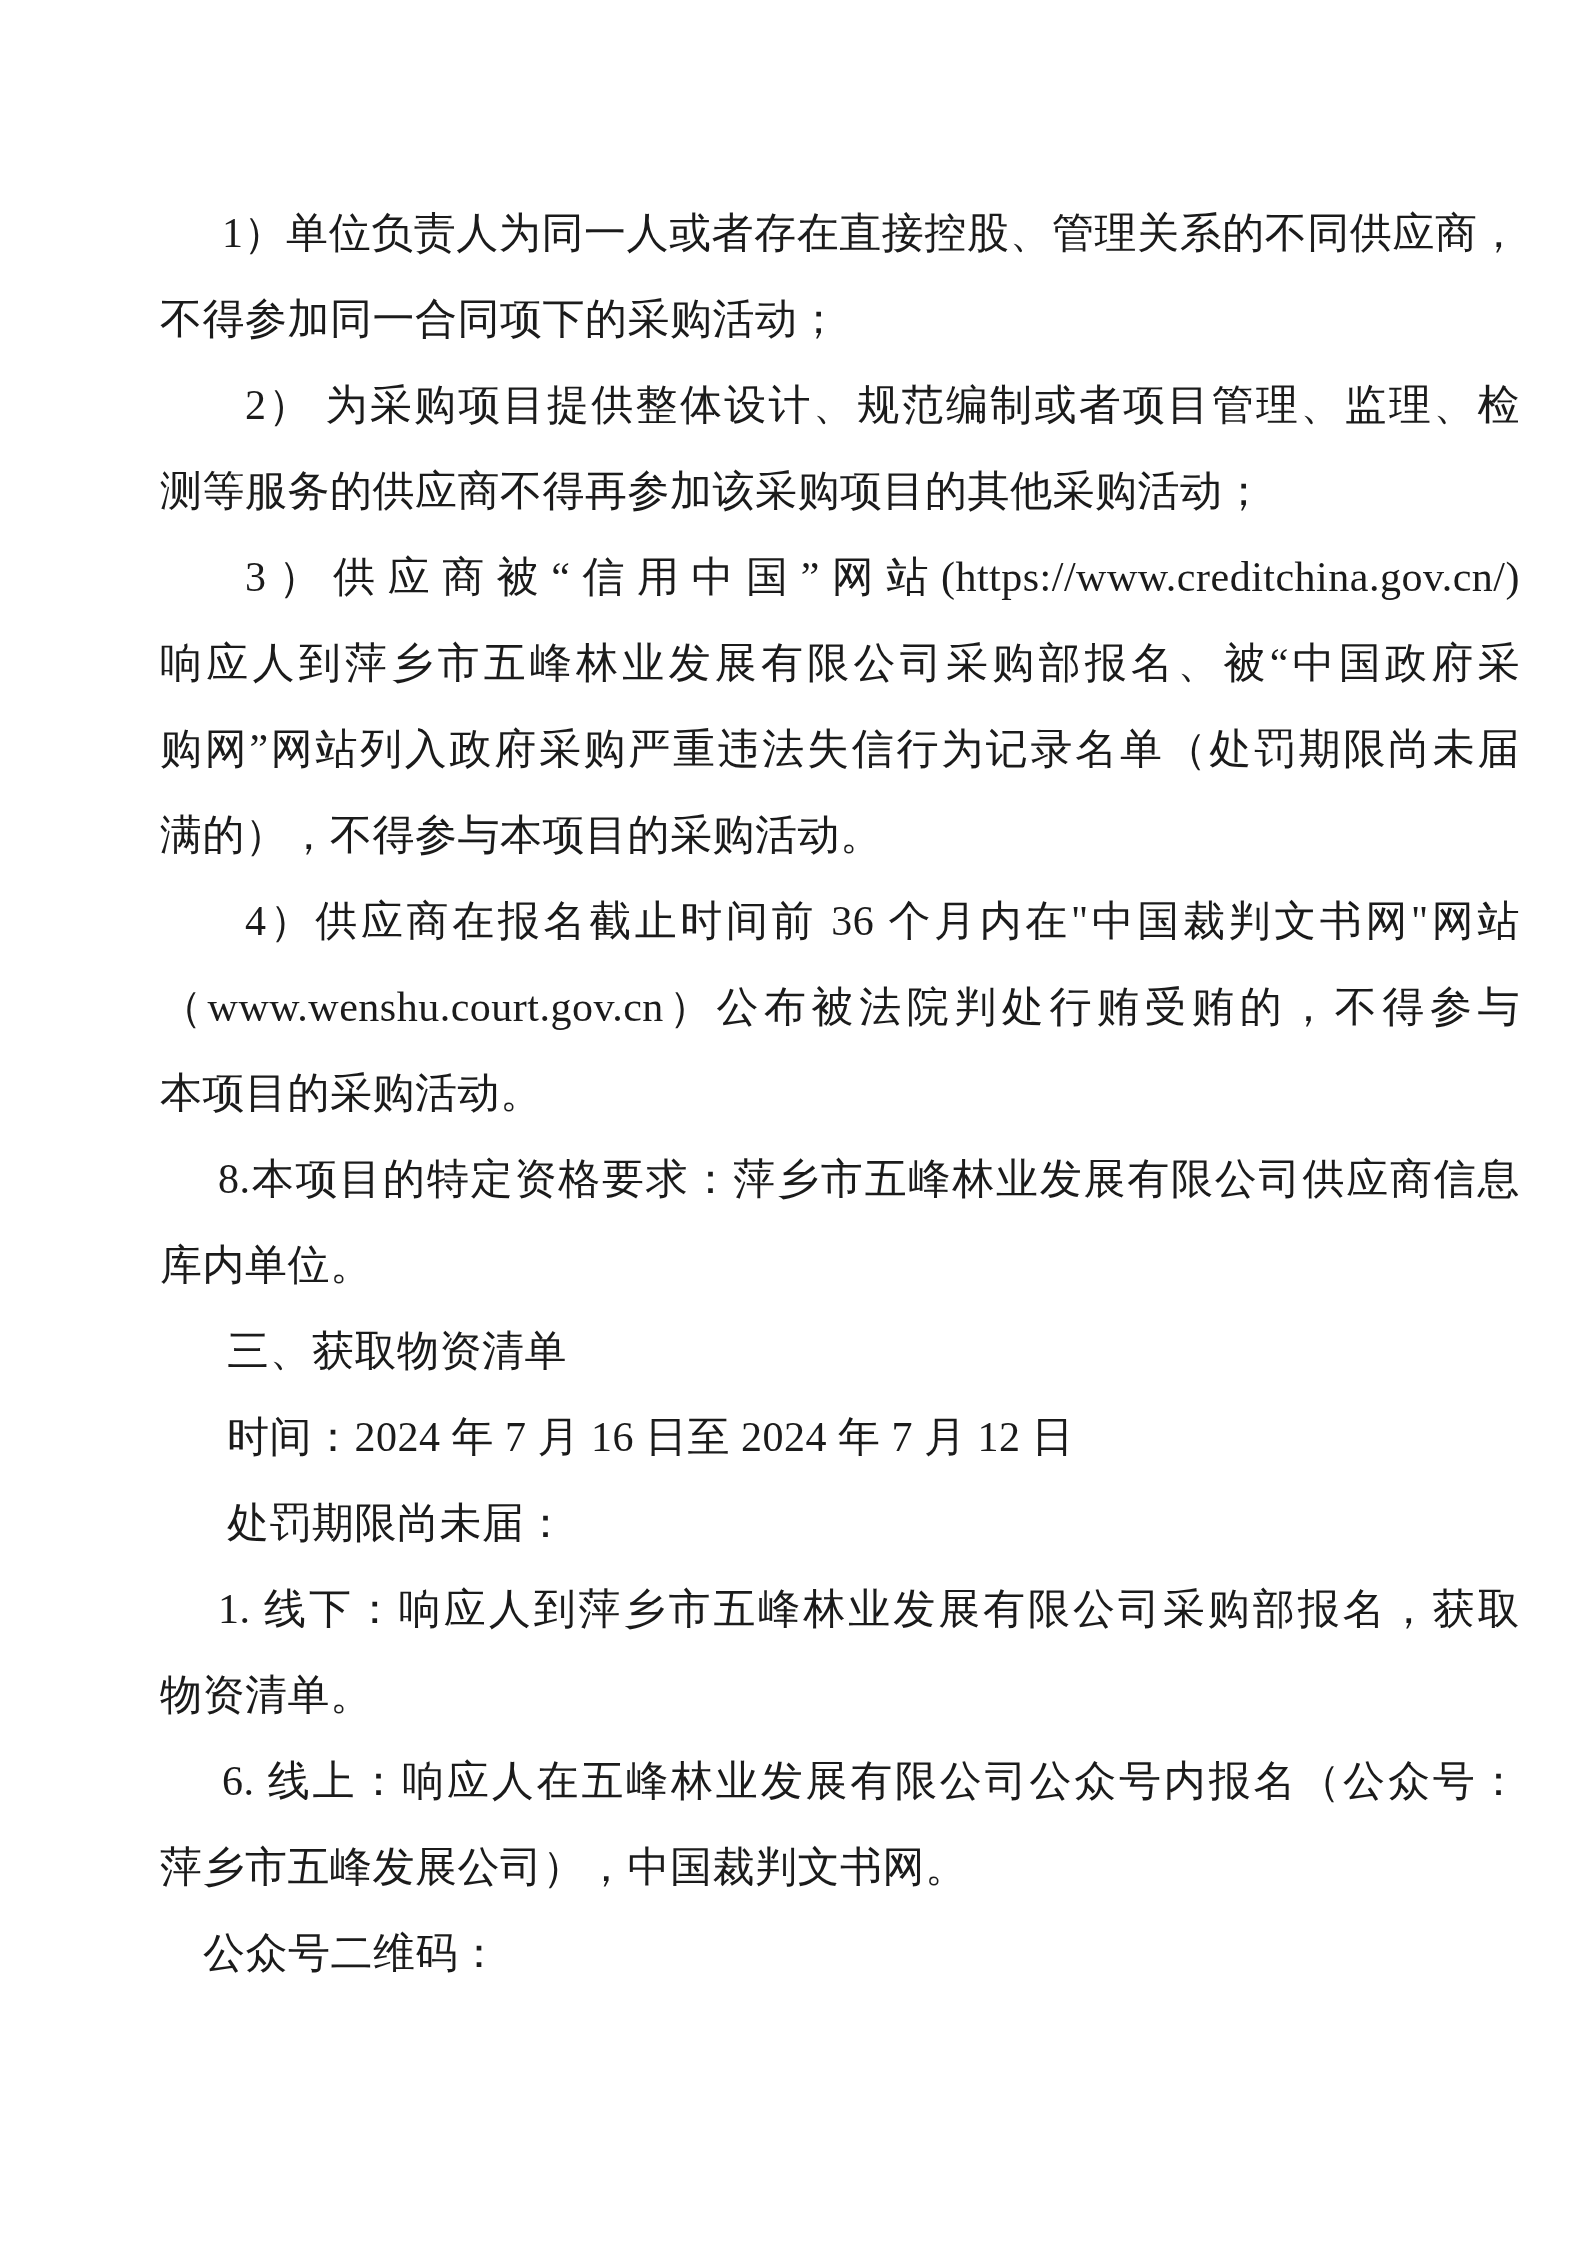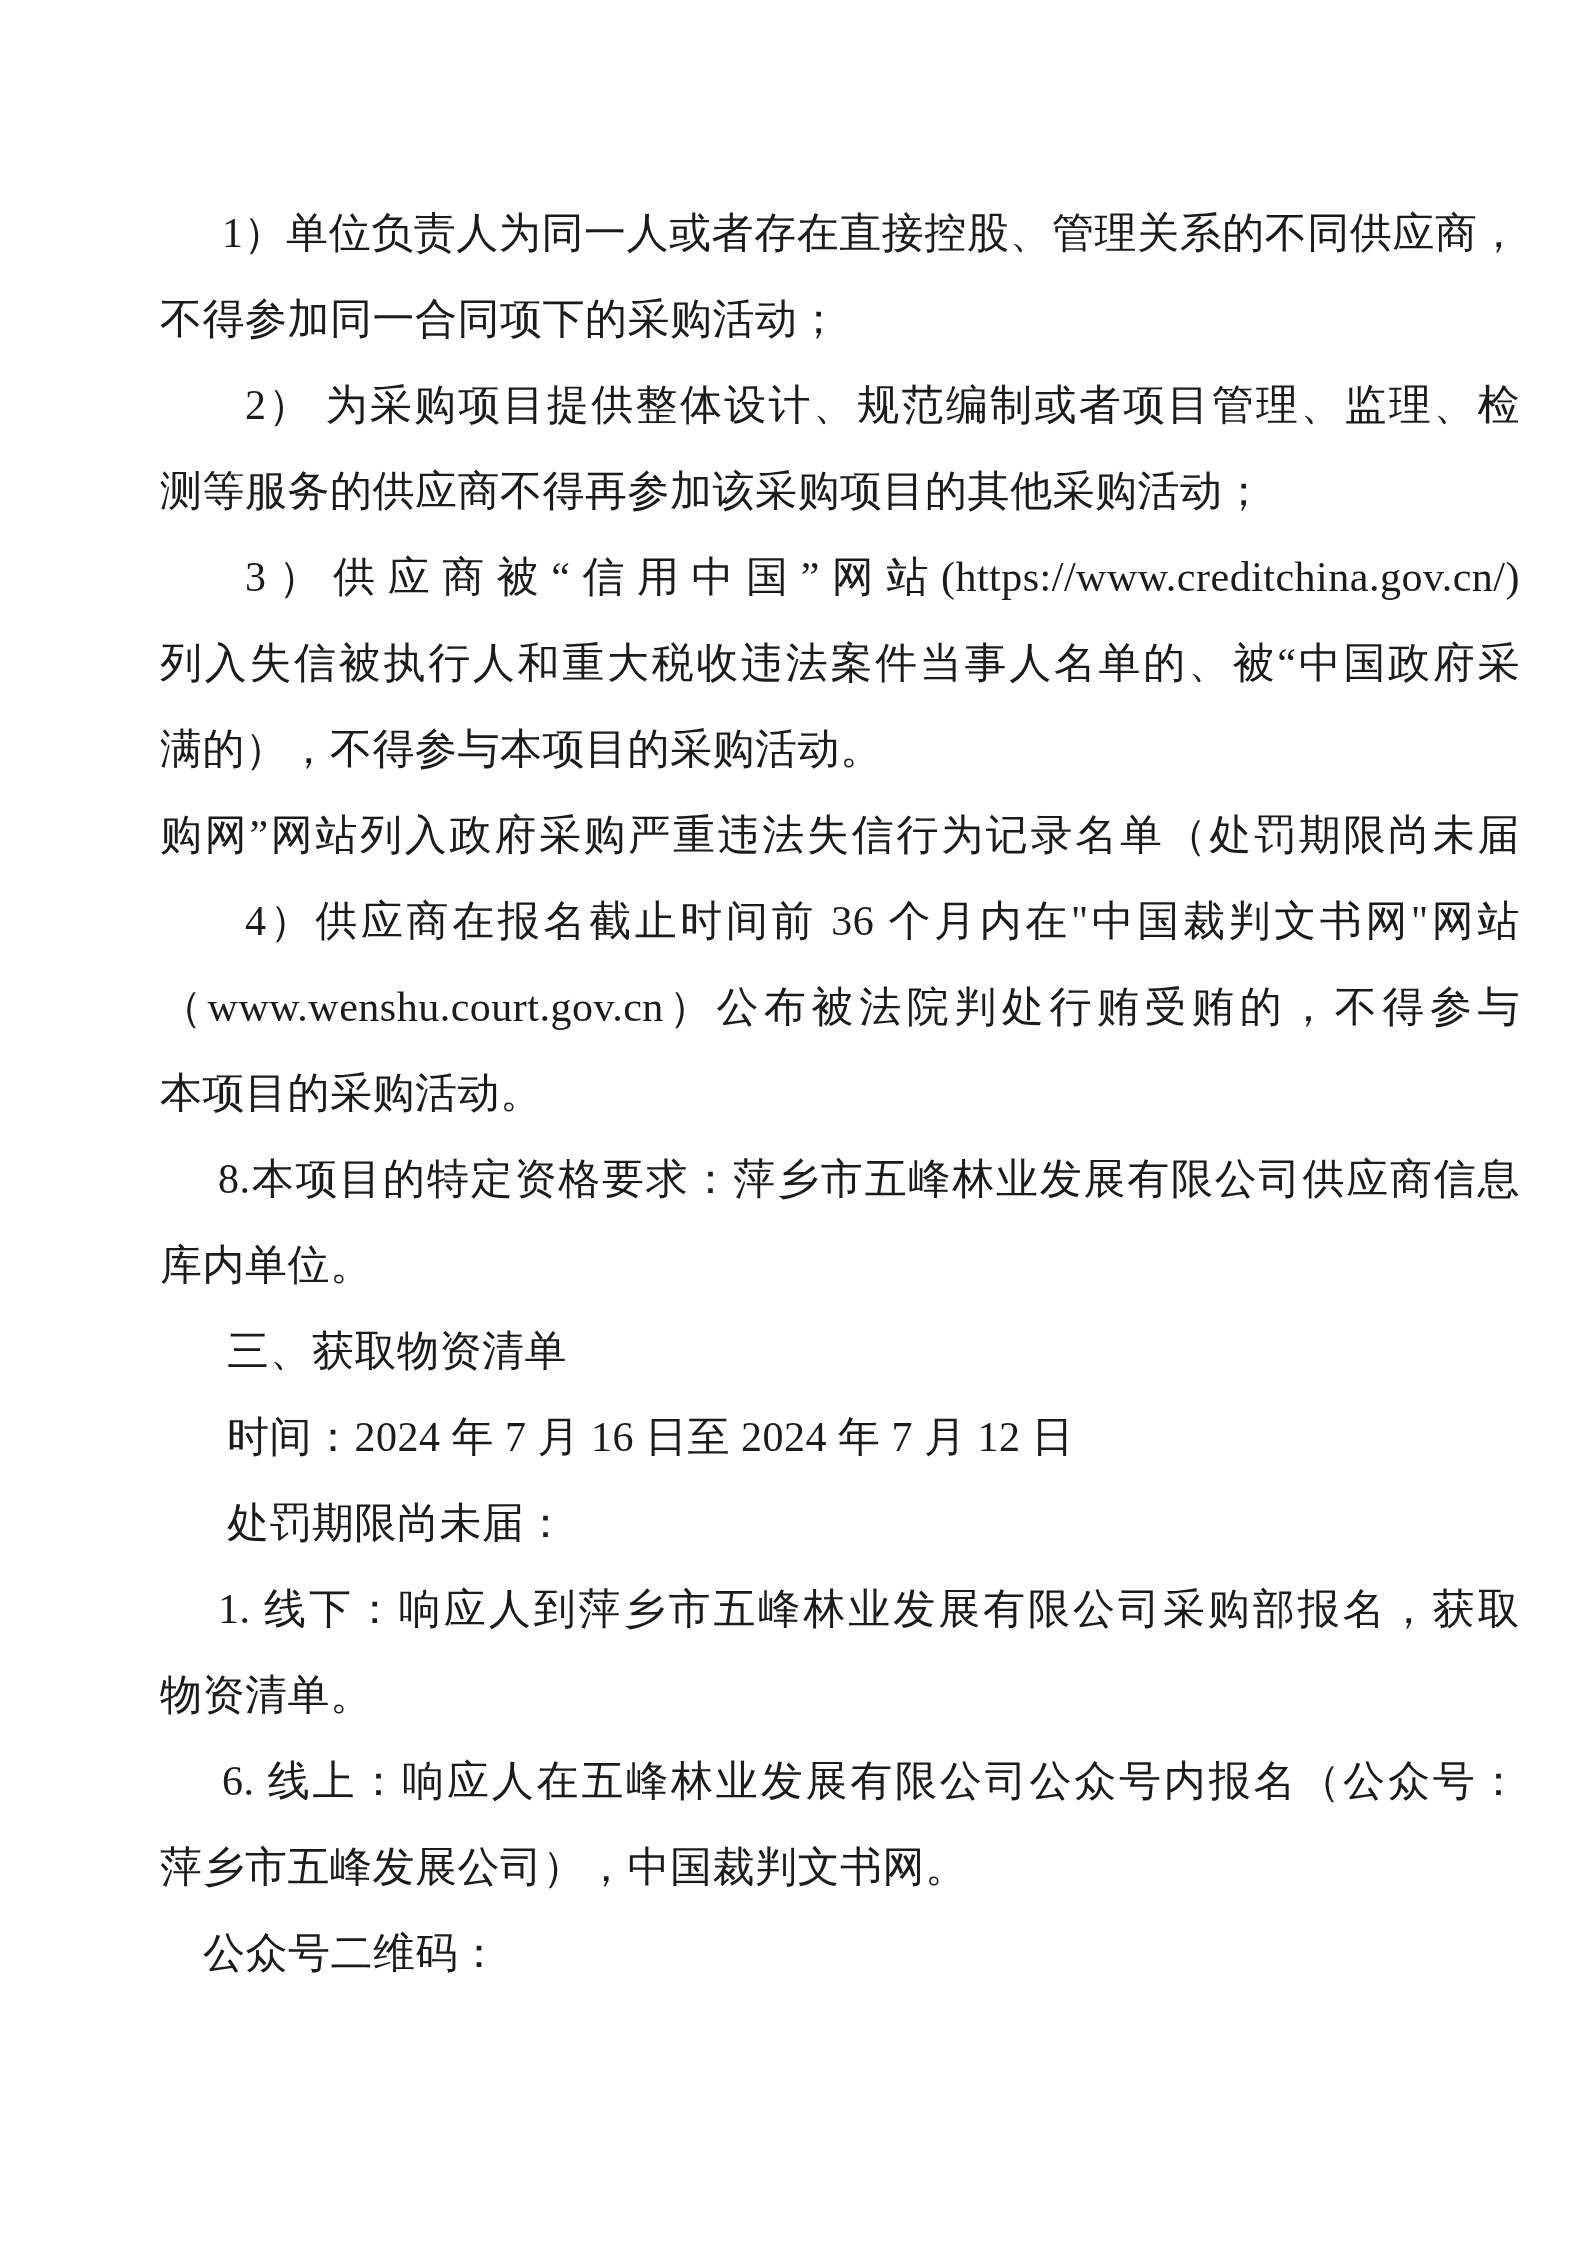--- a/index.html
+++ b/index.html
@@ -45,23 +45,23 @@
 </head>
 <body>
 
 <div class="page">
   <div class="textblock">
     <div class="line fill ind62">1）单位负责人为同一人或者存在直接控股、管理关系的不同供应商，</div>
     <div class="line">不得参加同一合同项下的采购活动；</div>
     <div class="line fill ind85">2） 为采购项目提供整体设计、规范编制或者项目管理、监理、检</div>
     <div class="line">测等服务的供应商不得再参加该采购项目的其他采购活动；</div>
     <div class="line fill ind85">3）供应商被“信用中国”网站(https://www.creditchina.gov.cn/)</div>
-    <div class="line fill">列入失信被执行人和重大税收违法案件当事人名单的、被“中国政府采</div>
+    <div class="line fill">响应人到萍乡市五峰林业发展有限公司采购部报名、被“中国政府采</div>
+    <div class="line fill">购网”网站列入政府采购严重违法失信行为记录名单（处罚期限尚未届</div>
     <div class="line">满的），不得参与本项目的采购活动。</div>
-    <div class="line fill">购网”网站列入政府采购严重违法失信行为记录名单（处罚期限尚未届</div>
     <div class="line fill ind85">4）供应商在报名截止时间前 36 个月内在"中国裁判文书网"网站</div>
     <div class="line fill">（www.wenshu.court.gov.cn）公布被法院判处行贿受贿的，不得参与</div>
     <div class="line">本项目的采购活动。</div>
     <div class="line fill ind58">8.本项目的特定资格要求：萍乡市五峰林业发展有限公司供应商信息</div>
     <div class="line">库内单位。</div>
     <div class="line ind67">三、获取物资清单</div>
     <div class="line ind67">时间：2024 年 7 月 16 日至 2024 年 7 月 12 日</div>
     <div class="line ind67">处罚期限尚未届：</div>
     <div class="line fill ind58">1. 线下：响应人到萍乡市五峰林业发展有限公司采购部报名，获取</div>
     <div class="line">物资清单。</div>

